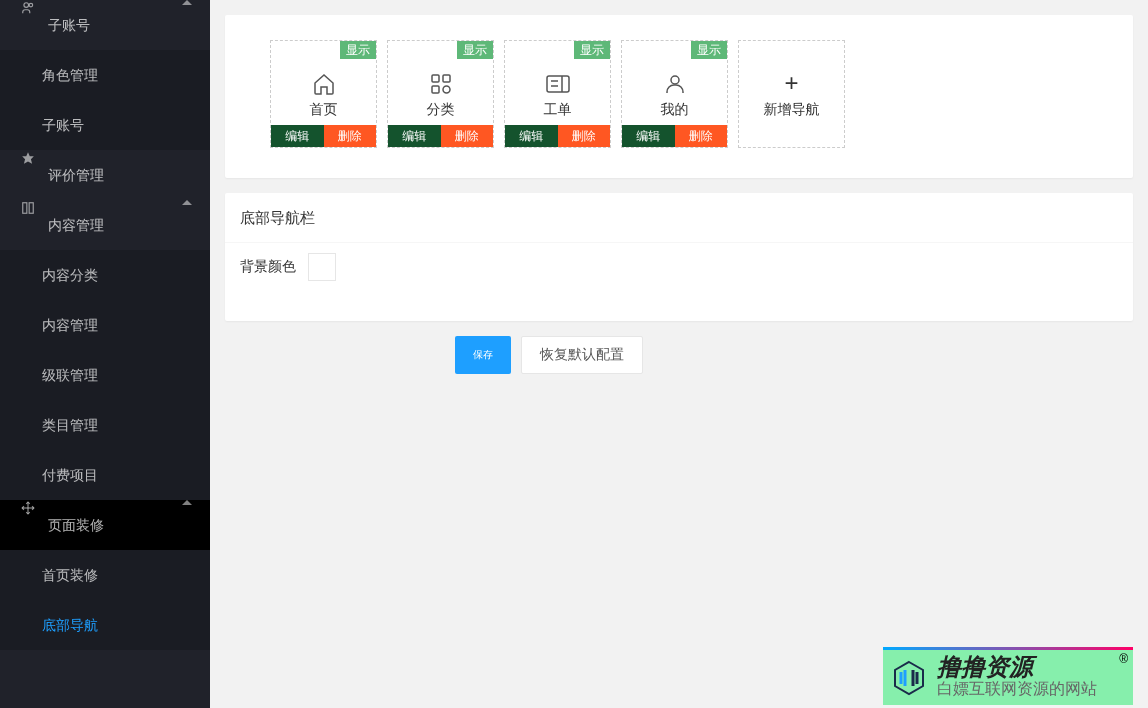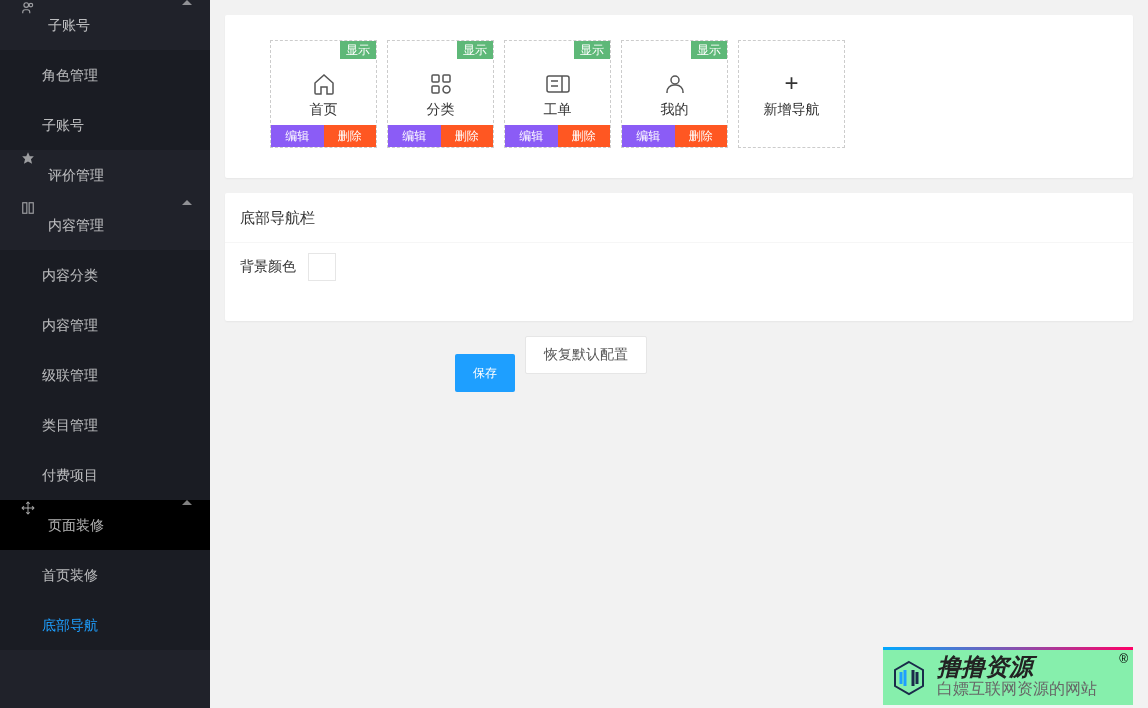--- a/index.html
+++ b/index.html
@@ -30,32 +30,32 @@
     .card { background: #fff; border-radius: 2px; box-shadow: 0 1px 2px rgba(0,0,0,0.05); margin-bottom: 15px; }
     .card-header { height: 50px; line-height: 50px; padding: 0 15px; font-size: 15px; color: #333; border-bottom: 1px solid #f6f6f6; }
     
     .nav-items { display: flex; gap: 10px; padding: 25px 45px 30px; }
     .nav-box { width: 107px; border: 1px dashed #ccc; position: relative; text-align: center; background: #fff; }
     .nav-box .badge { position: absolute; top: 0; right: 0; background: #5eb878; color: #fff; font-size: 12px; padding: 0 6px; height: 18px; line-height: 18px; }
     .nav-box .nav-icon { margin-top: 28px; height: 30px; display: flex; align-items: center; justify-content: center; color: #666; }
     .nav-box .nav-label { font-size: 14px; color: #333; margin: 2px 0 6px; }
     .nav-btns { display: flex; height: 22px; }
     .nav-btns .btn { flex: 1; color: #fff; font-size: 12px; line-height: 22px; cursor: pointer; border: none; }
-    .btn-edit { background: #8b5cf6; }
+    .btn-edit { background: #14532d; }
     .btn-del { background: #ff5722; }
     
     .add-box { width: 107px; border: 1px dashed #ccc; display: flex; flex-direction: column; align-items: center; justify-content: center; cursor: pointer; }
     .add-box .plus { font-size: 24px; color: #333; font-weight: 300; }
     .add-box .add-label { font-size: 14px; color: #333; margin-top: 4px; }
     
     .color-row { display: flex; align-items: center; padding: 10px 15px 40px; font-size: 14px; color: #333; gap: 12px; }
     .color-swatch { width: 28px; height: 28px; border: 1px solid #e6e6e6; background: #fff; cursor: pointer; }
     
     .actions { display: flex; gap: 10px; padding: 0 0 30px 230px; }
-    .btn-primary { background: #1e9fff; color: #fff; border: none; padding: 0 18px; height: 38px; font-size: 12px; border-radius: 2px; cursor: pointer; margin-top: 18px; }
+    .btn-primary { background: #1e9fff; color: #fff; border: none; padding: 0 18px; height: 38px; font-size: 10px; border-radius: 2px; cursor: pointer; }
     .btn-default { background: #fff; color: #555; border: 1px solid #e6e6e6; padding: 0 18px; height: 38px; font-size: 14px; border-radius: 2px; cursor: pointer; }
     
     .watermark { position: absolute; right: 15px; bottom: 3px; width: 250px; height: 58px; background: #86efac; border-top: 3px solid; border-image: linear-gradient(90deg, #00aaff, #ff0066) 1; display:flex; align-items:center; padding: 0 6px; gap:8px;}
     .watermark-logo { width: 40px; height: 40px; display:flex; align-items:center; justify-content:center;}
     .watermark-text { font-size: 24px; font-weight: bold; color: #222; font-style: italic; line-height:1; }
     .watermark-sub { font-size: 16px; color: #666; }
     .watermark-r { font-size: 12px; position: absolute; top: 2px; right: 5px; }
   </style>
 </head>
 <body>

